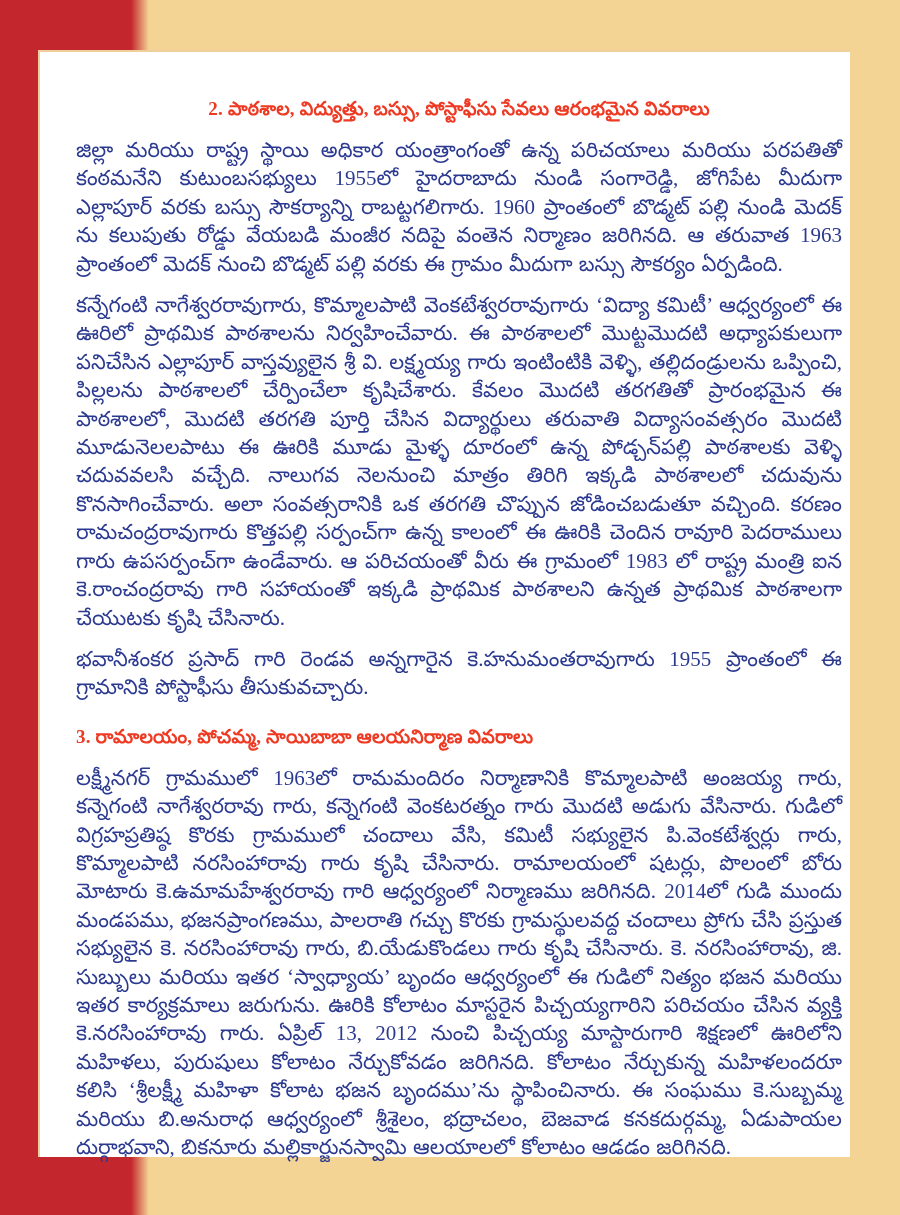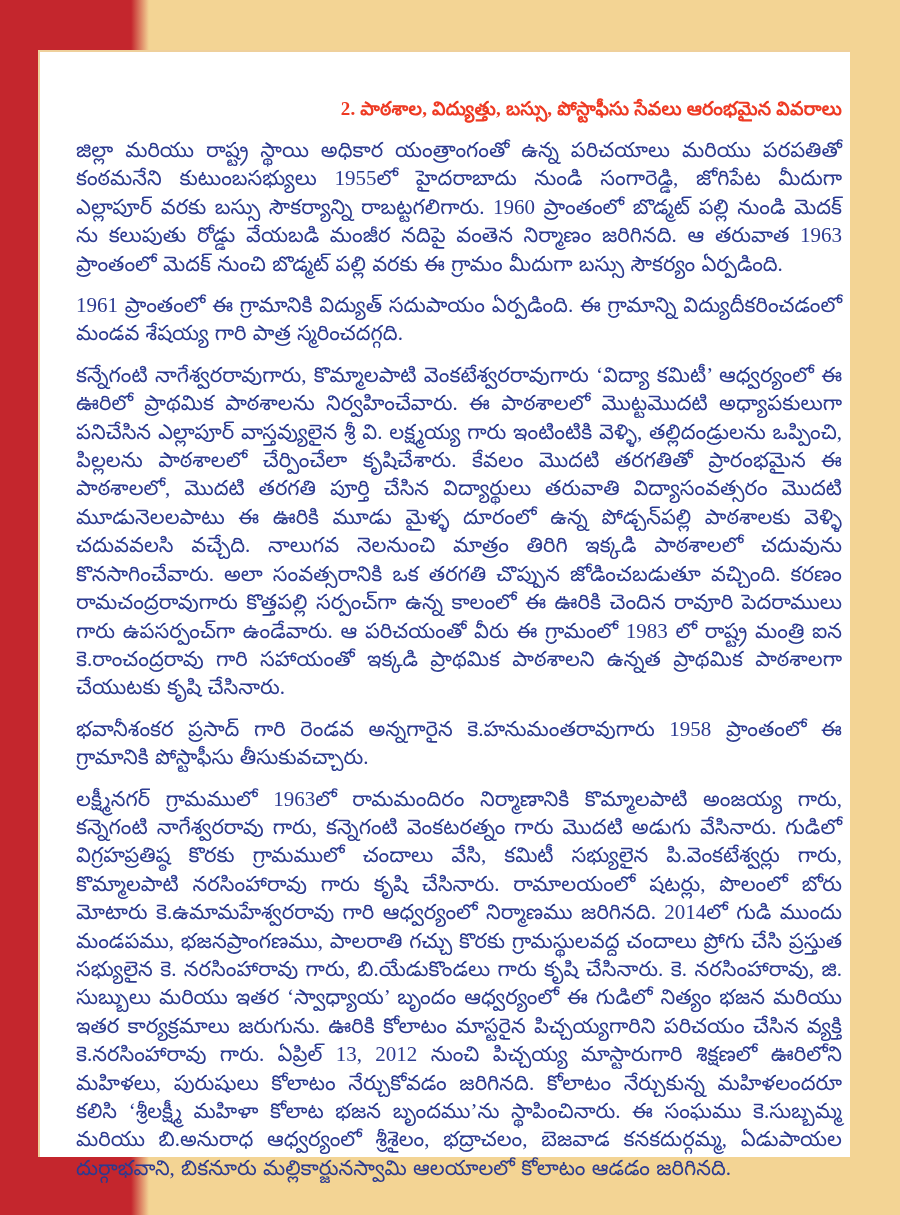--- a/index.html
+++ b/index.html
@@ -41,21 +41,21 @@
     padding:44px 8px 0 36px;
   }
   .section-heading{
     color:var(--heading);
     font-size:19px;
     font-weight:bold;
     line-height:26px;
     letter-spacing:.2px;
     margin-bottom:14px;
   }
-  .section-heading.centered{text-align:right;}
+  .section-heading.centered{text-align:center;}
   .section-heading.left{text-align:left;margin-top:22px;}
   .body-par{
     color:var(--body_text);
     font-size:21px;
     line-height:28.4px;
     text-align:justify;
     margin-bottom:13px;
     word-spacing:1px;
   }
 </style>
@@ -67,23 +67,23 @@
 <div class="corner-fade top"></div>
 <div class="corner-block bottom"></div>
 <div class="corner-fade bottom"></div>
 
 <div class="content-panel">
 
   <h2 class="section-heading centered">2. పాఠశాల, విద్యుత్తు, బస్సు, పోస్టాఫీసు సేవలు ఆరంభమైన వివరాలు</h2>
 
   <p class="body-par">జిల్లా మరియు రాష్ట్ర స్థాయి అధికార యంత్రాంగంతో ఉన్న పరిచయాలు మరియు పరపతితో కంఠమనేని కుటుంబసభ్యులు 1955లో హైదరాబాదు నుండి సంగారెడ్డి, జోగిపేట మీదుగా ఎల్లాపూర్ వరకు బస్సు సౌకర్యాన్ని రాబట్టగలిగారు. 1960 ప్రాంతంలో బొడ్మట్ పల్లి నుండి మెదక్ ను కలుపుతు రోడ్డు వేయబడి మంజీర నదిపై వంతెన నిర్మాణం జరిగినది. ఆ తరువాత 1963 ప్రాంతంలో మెదక్ నుంచి బొడ్మట్ పల్లి వరకు ఈ గ్రామం మీదుగా బస్సు సౌకర్యం ఏర్పడింది.</p>
 
-  <p class="body-par">1961 ప్రాంతంలో ఈ గ్రామానికి విద్యుత్ సదుపాయం ఏర్పడింది. ఈ గ్రామాన్ని విద్యుదీకరించడంలో మండవ శేషయ్య గారి పాత్ర స్మరించదగ్గది.</p>
 
   <p class="body-par">కన్నేగంటి నాగేశ్వరరావుగారు, కొమ్మాలపాటి వెంకటేశ్వరరావుగారు ‘విద్యా కమిటీ’ ఆధ్వర్యంలో ఈ ఊరిలో ప్రాథమిక పాఠశాలను నిర్వహించేవారు. ఈ పాఠశాలలో మొట్టమొదటి అధ్యాపకులుగా పనిచేసిన ఎల్లాపూర్ వాస్తవ్యులైన శ్రీ వి. లక్ష్మయ్య గారు ఇంటింటికి వెళ్ళి, తల్లిదండ్రులను ఒప్పించి, పిల్లలను పాఠశాలలో చేర్పించేలా కృషిచేశారు. కేవలం మొదటి తరగతితో ప్రారంభమైన ఈ పాఠశాలలో, మొదటి తరగతి పూర్తి చేసిన విద్యార్థులు తరువాతి విద్యాసంవత్సరం మొదటి మూడునెలలపాటు ఈ ఊరికి మూడు మైళ్ళ దూరంలో ఉన్న పోడ్చన్‌పల్లి పాఠశాలకు వెళ్ళి చదువవలసి వచ్చేది. నాలుగవ నెలనుంచి మాత్రం తిరిగి ఇక్కడి పాఠశాలలో చదువును కొనసాగించేవారు. అలా సంవత్సరానికి ఒక తరగతి చొప్పున జోడించబడుతూ వచ్చింది. కరణం రామచంద్రరావుగారు కొత్తపల్లి సర్పంచ్‌గా ఉన్న కాలంలో ఈ ఊరికి చెందిన రావూరి పెదరాములు గారు ఉపసర్పంచ్‌గా ఉండేవారు. ఆ పరిచయంతో వీరు ఈ గ్రామంలో 1983 లో రాష్ట్ర మంత్రి ఐన కె.రాంచంద్రరావు గారి సహాయంతో ఇక్కడి ప్రాథమిక పాఠశాలని ఉన్నత ప్రాథమిక పాఠశాలగా చేయుటకు కృషి చేసినారు.</p>
 
-  <p class="body-par">భవానీశంకర ప్రసాద్ గారి రెండవ అన్నగారైన కె.హనుమంతరావుగారు 1958 ప్రాంతంలో ఈ గ్రామానికి పోస్టాఫీసు తీసుకువచ్చారు.</p>
+  <p class="body-par">భవానీశంకర ప్రసాద్ గారి రెండవ అన్నగారైన కె.హనుమంతరావుగారు 1955 ప్రాంతంలో ఈ గ్రామానికి పోస్టాఫీసు తీసుకువచ్చారు.</p>
 
+  <h2 class="section-heading left">3. రామాలయం, పోచమ్మ, సాయిబాబా ఆలయనిర్మాణ వివరాలు</h2>
 
   <p class="body-par">లక్ష్మీనగర్ గ్రామములో 1963లో రామమందిరం నిర్మాణానికి కొమ్మాలపాటి అంజయ్య గారు, కన్నెగంటి నాగేశ్వరరావు గారు, కన్నెగంటి వెంకటరత్నం గారు మొదటి అడుగు వేసినారు. గుడిలో విగ్రహప్రతిష్ఠ కొరకు గ్రామములో చందాలు వేసి, కమిటీ సభ్యులైన పి.వెంకటేశ్వర్లు గారు, కొమ్మాలపాటి నరసింహారావు గారు కృషి చేసినారు. రామాలయంలో షటర్లు, పొలంలో బోరు మోటారు కె.ఉమామహేశ్వరరావు గారి ఆధ్వర్యంలో నిర్మాణము జరిగినది. 2014లో గుడి ముందు మండపము, భజనప్రాంగణము, పాలరాతి గచ్చు కొరకు గ్రామస్థులవద్ద చందాలు ప్రోగు చేసి ప్రస్తుత సభ్యులైన కె. నరసింహారావు గారు, బి.యేడుకొండలు గారు కృషి చేసినారు. కె. నరసింహారావు, జి. సుబ్బులు మరియు ఇతర ‘స్వాధ్యాయ’ బృందం ఆధ్వర్యంలో ఈ గుడిలో నిత్యం భజన మరియు ఇతర కార్యక్రమాలు జరుగును. ఊరికి కోలాటం మాస్టరైన పిచ్చయ్యగారిని పరిచయం చేసిన వ్యక్తి కె.నరసింహారావు గారు. ఏప్రిల్ 13, 2012 నుంచి పిచ్చయ్య మాస్టారుగారి శిక్షణలో ఊరిలోని మహిళలు, పురుషులు కోలాటం నేర్చుకోవడం జరిగినది. కోలాటం నేర్చుకున్న మహిళలందరూ కలిసి ‘శ్రీలక్ష్మీ మహిళా కోలాట భజన బృందము’ను స్థాపించినారు. ఈ సంఘము కె.సుబ్బమ్మ మరియు బి.అనురాధ ఆధ్వర్యంలో శ్రీశైలం, భద్రాచలం, బెజవాడ కనకదుర్గమ్మ, ఏడుపాయల దుర్గాభవాని, బికనూరు మల్లికార్జునస్వామి ఆలయాలలో కోలాటం ఆడడం జరిగినది.</p>
 
 
 </div>
 
 </body></html>

